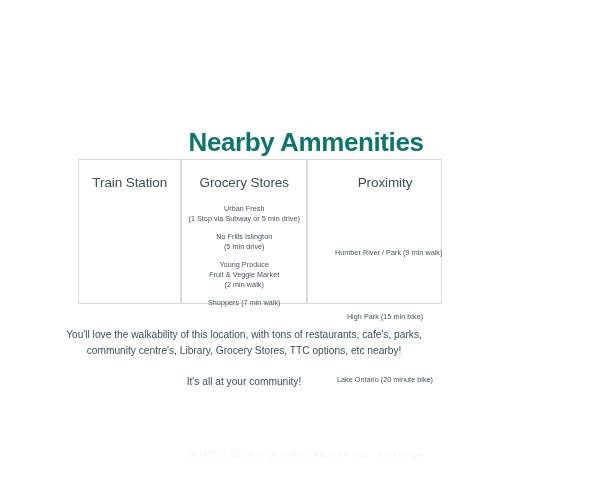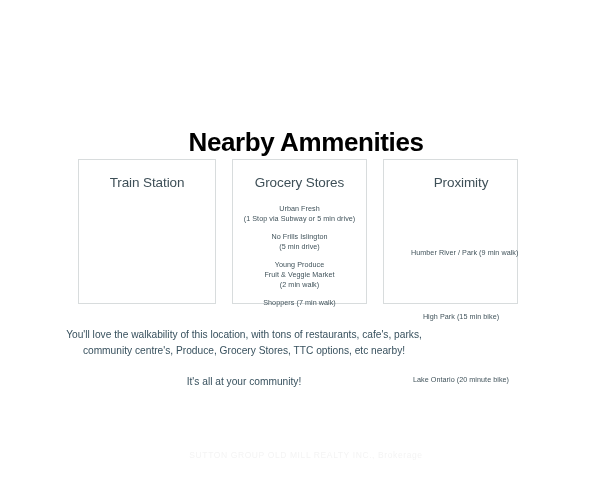--- a/index.html
+++ b/index.html
@@ -23,28 +23,28 @@
   }
   .page-title {
     position: absolute;
     left: 0;
     top: 108px;
     width: 612px;
     text-align: center;
     font-size: 26px;
     font-weight: 700;
     letter-spacing: -0.4px;
-    color: #000000;
+    color: #0f766e;
     line-height: 34px;
   }
   .cards {
     position: absolute;
     left: 78px;
     top: 159px;
-    width: 440px;
+    width: 364px;
     height: 145px;
     display: flex;
     justify-content: space-between;
     align-items: stretch;
   }
   .card {
     box-sizing: border-box;
     border: 1px solid #d8dcdd;
     background: #ffffff;
     padding: 14px 6px 8px 6px;
@@ -163,20 +163,20 @@
           <span class="entry-line">Lake Ontario (20 minute bike)</span>
         </div>
       </div>
     </div>
 
   </div>
 
   <div class="footer">
     <p class="footer-paragraph">
       <span class="footer-line">You'll love the walkability of this location, with tons of restaurants, cafe's, parks,</span>
-      <span class="footer-line">community centre's, Produce, Grocery Stores, TTC options, etc nearby!</span>
+      <span class="footer-line">community centre's, Library, Grocery Stores, TTC options, etc nearby!</span>
     </p>
     <p class="footer-closing">It's all at your community!</p>
   </div>
 
   <div class="watermark">SUTTON GROUP OLD MILL REALTY INC., Brokerage</div>
 
 </div>
 
 </body></html>

